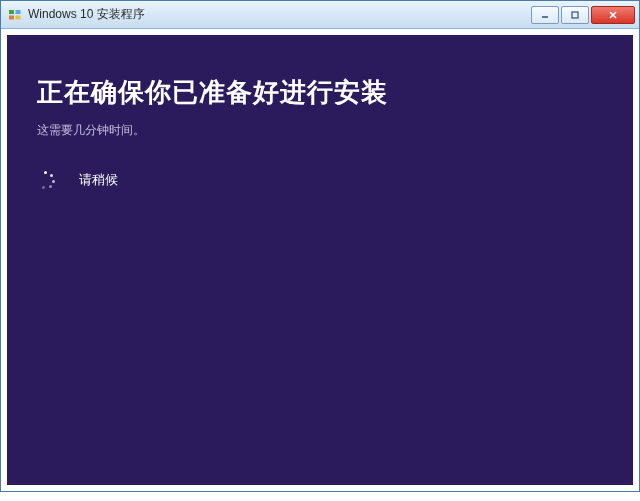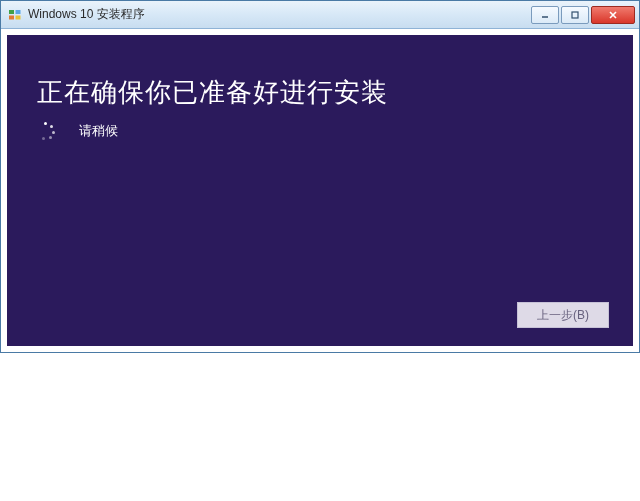--- a/index.html
+++ b/index.html
@@ -5,21 +5,21 @@
     * { margin: 0; padding: 0; box-sizing: border-box; }
     body {
       width: 640px;
       height: 501px;
       font-family: "Microsoft YaHei", "Segoe UI", sans-serif;
       background: #fff;
       overflow: hidden;
     }
     .window {
       width: 640px;
-      height: 353px;
+      height: 492px;
       border: 1px solid #4a7aa5;
       display: flex;
       flex-direction: column;
       background: #fff;
     }
     .titlebar {
       height: 28px;
       background: linear-gradient(to bottom, #eaf3fb 0%, #d7e8f7 50%, #c8ddf0 100%);
       border-bottom: 1px solid #8fb3d6;
       display: flex;
@@ -67,21 +67,21 @@
       flex: 1;
       background: #2b1a5c;
       position: relative;
       padding: 40px 30px 20px 30px;
       display: flex;
       flex-direction: column;
     }
     .heading {
       color: #fff;
       font-size: 26px;
-      font-weight: 400;
+      font-weight: 700;
       margin-bottom: 12px;
       letter-spacing: 1px;
     }
     .subtext {
       color: #c6bedd;
       font-size: 12px;
       margin-bottom: 32px;
     }
     .wait-line {
       display: flex;
@@ -162,29 +162,29 @@
             <line x1="3" y1="2" x2="9" y2="8" stroke="#fff" stroke-width="1.6"></line>
             <line x1="9" y1="2" x2="3" y2="8" stroke="#fff" stroke-width="1.6"></line>
           </svg>
       </div>
     </div>
   </div>
 
   <div class="content">
     <div class="inner">
       <div class="heading">正在确保你已准备好进行安装</div>
+      <div class="subtext">这需要几分钟时间。</div>
       <div class="wait-line">
         <div class="spinner">
           <span></span>
             <span></span>
             <span></span>
             <span></span>
             <span></span>
         </div>
         <span>请稍候</span>
       </div>
 
       <div class="footer-buttons">
-        <button class="nav-btn disabled">上一步(B)</button>
       </div>
     </div>
   </div>
 </div>
 
 </body></html>

